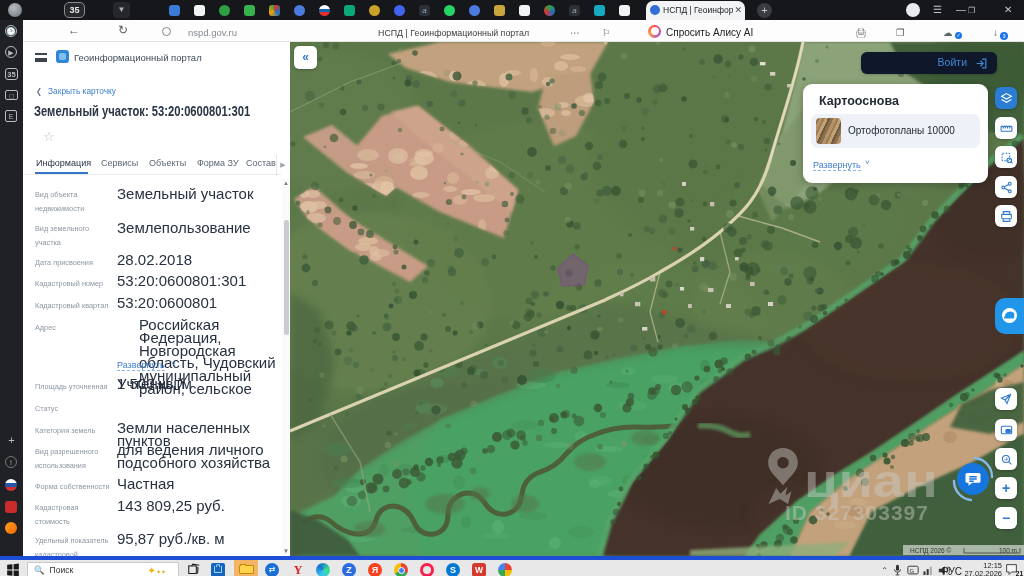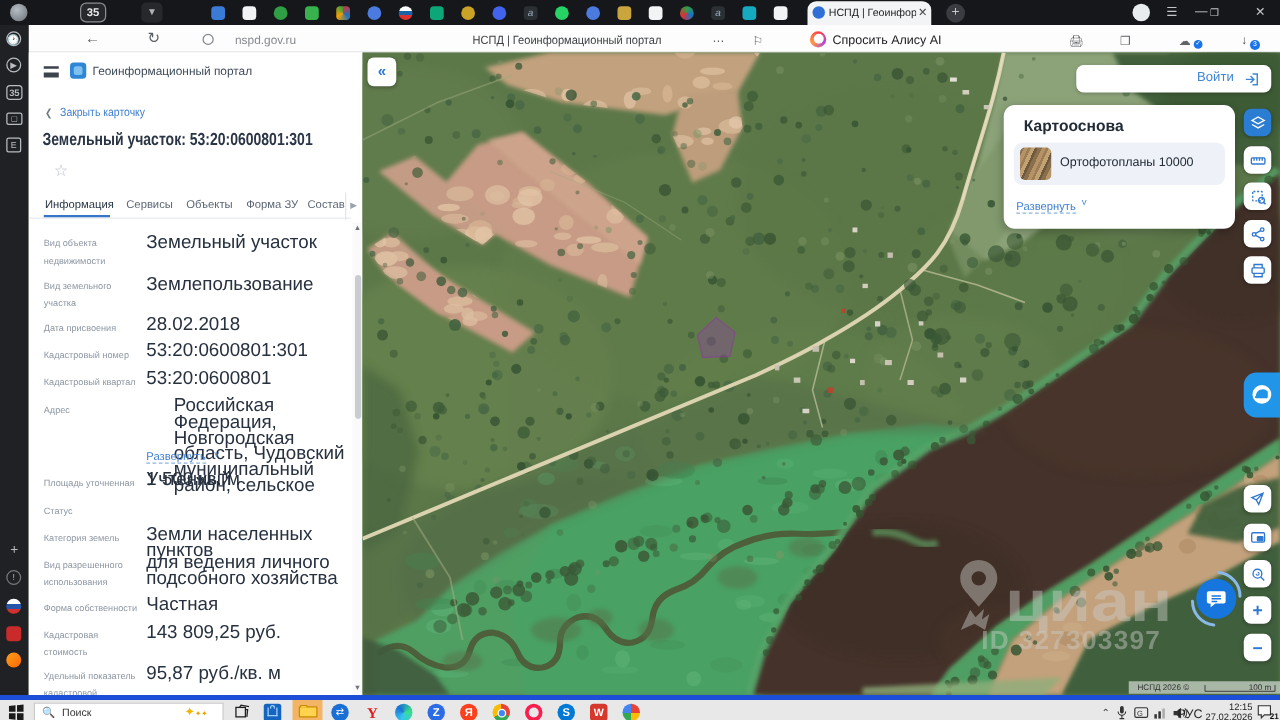--- a/index.html
+++ b/index.html
@@ -49,21 +49,21 @@
 .val { position:absolute; left:94px; width:160px; font-size:15px; color:#27313f; line-height:12.8px; }
 #expand { position:absolute; left:94px; top:318px; font-size:9px; color:#3f7fd0; border-bottom:1px dashed #8db4e2; }
 #expand2 { position:absolute; left:148px; top:317px; font-size:8px; color:#3f7fd0; }
 #pscroll { position:absolute; left:259px; top:136px; width:8px; height:378px; background:#fafafa; }
 #pscroll .thumb { position:absolute; left:1.5px; top:42px; width:5px; height:115px; border-radius:3px; background:#c9cdd2; }
 #pscroll .ar { position:absolute; left:0; width:8px; font-size:6px; color:#70757c; text-align:center; }
 
 
 #map { left:290px; top:42px; width:734px; height:514px; background:#5d7a49; }
 #collapse { position:absolute; left:4px; top:4px; width:23px; height:23px; background:#fff; border-radius:5px; color:#2f78d0; font-size:12px; font-weight:bold; text-align:center; line-height:22px; box-shadow:0 1px 3px rgba(0,0,0,.25); }
-#loginbar { position:absolute; left:571px; top:10px; width:156px; height:22px; background:#ffffff; border-radius:6px; box-shadow:0 1px 3px rgba(0,0,0,.2); }
+#loginbar { position:absolute; left:571px; top:10px; width:136px; height:22px; background:#0f172a; border-radius:6px; box-shadow:0 1px 3px rgba(0,0,0,.2); }
 #loginbar span { position:absolute; right:30px; top:4px; font-size:10.5px; color:#4187d3; }
 #kpanel { position:absolute; left:513px; top:42px; width:185px; height:99px; background:#fff; border-radius:9px; box-shadow:0 2px 8px rgba(0,0,0,.25); }
 #kpanel h3 { position:absolute; left:16px; top:10px; font-size:12.5px; font-weight:700; color:#222b36; }
 #krow { position:absolute; left:8px; top:30px; width:169px; height:34px; background:#eef2f8; border-radius:7px; }
 #kthumb { position:absolute; left:5px; top:4px; width:25px; height:26px; border-radius:4px; background:repeating-linear-gradient(115deg,#8a6f4c 0 3px,#b59367 3px 6px,#9c7d55 6px 8px,#c2a173 8px 11px,#6f5840 11px 13px); }
 #krow span { position:absolute; left:37px; top:11px; font-size:10px; color:#222b36; }
 #kexpand { position:absolute; left:10px; top:76px; font-size:9px; color:#3f7fd0; border-bottom:1px dashed #8db4e2; }
 .mbtn { position:absolute; left:705px; width:22px; height:22px; background:#fff; border-radius:6px; box-shadow:0 1px 3px rgba(0,0,0,.25); color:#2f78d0; text-align:center; line-height:22px; font-size:12px; }
 .mbtn.blue { background:#2b7cd3; color:#fff; }
 #helmtab { position:absolute; left:705px; top:256px; width:29px; height:36px; background:#2196e8; border-radius:10px 0 0 10px; }

